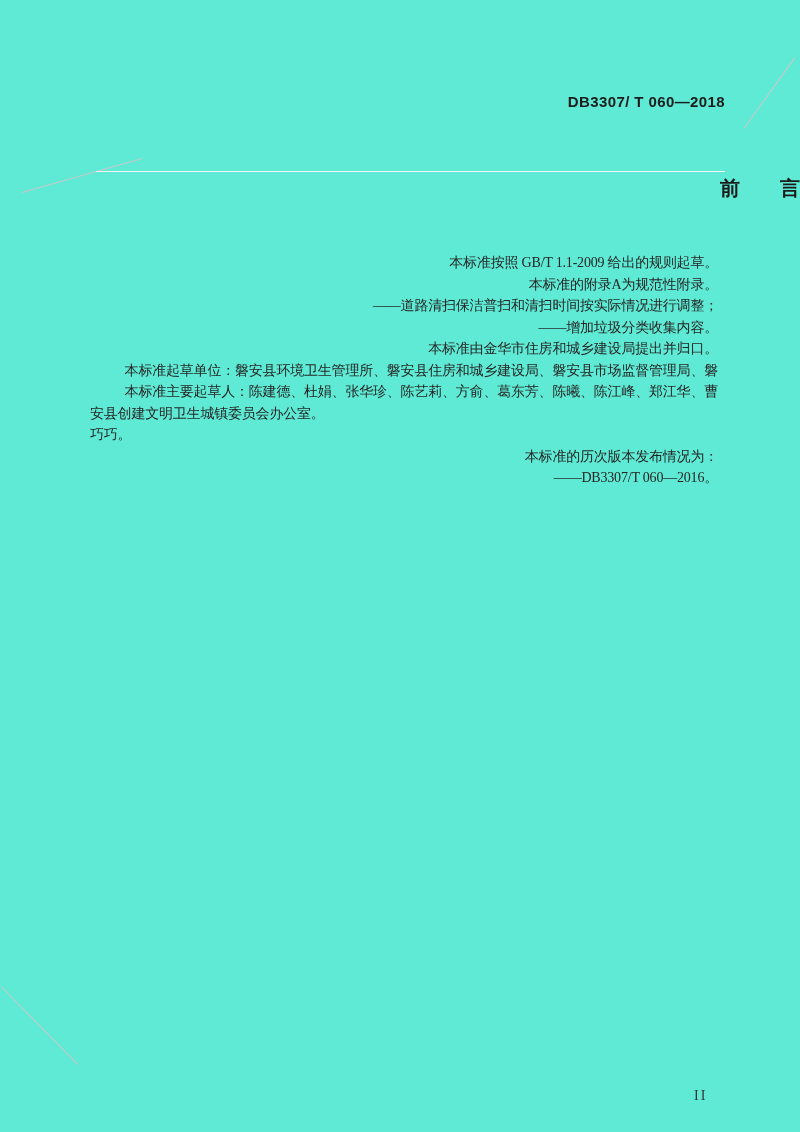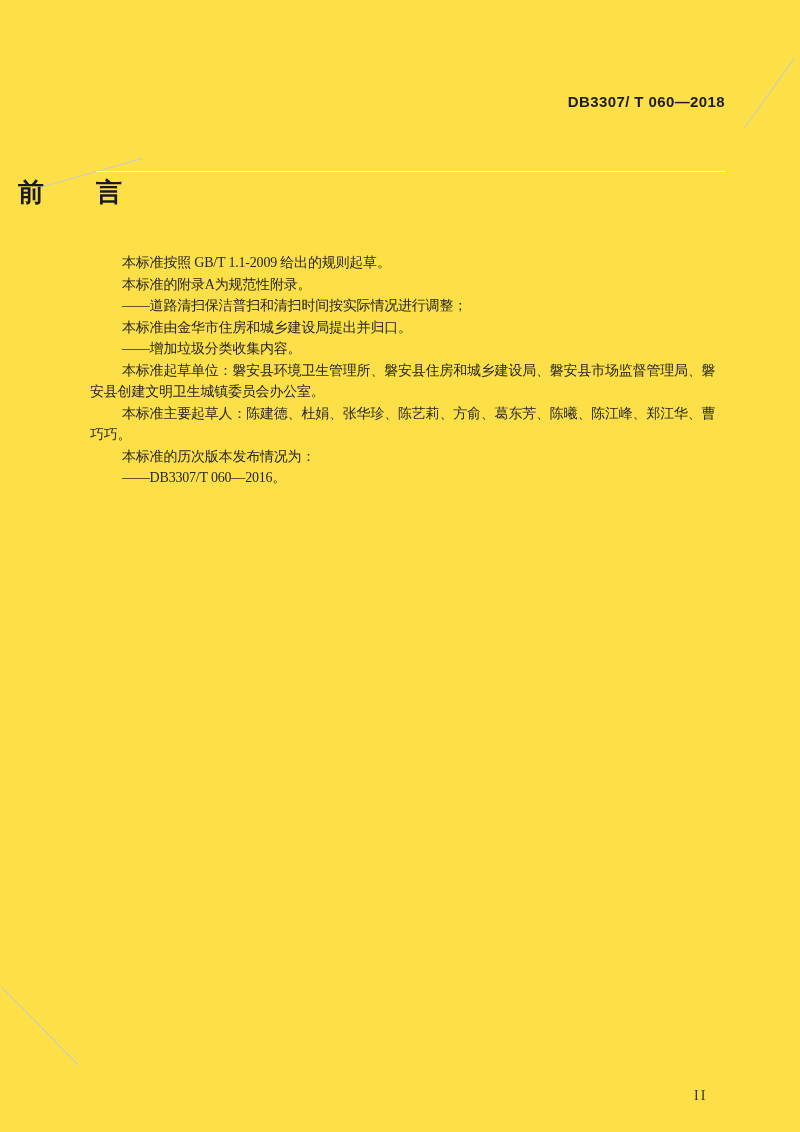--- a/index.html
+++ b/index.html
@@ -4,66 +4,67 @@
 <style>
   html, body {
     margin: 0;
     padding: 0;
     background: #ffffff;
   }
   #page {
     position: relative;
     width: 800px;
     height: 1132px;
-    background: #fde047;
+    background: #5eead4;
     overflow: hidden;
     font-family: "Liberation Serif", "DejaVu Serif", serif;
     color: #242424;
   }
   .doc-number {
     position: absolute;
     top: 93px;
     right: 75px;
     font-family: "Liberation Sans", "DejaVu Sans", sans-serif;
     font-weight: 700;
     font-size: 15px;
     letter-spacing: 0.4px;
     color: #1c1c1c;
     white-space: nowrap;
   }
   .doc-title {
     position: absolute;
     top: 175px;
     left: 0;
     width: 100%;
-    text-align: left;
+    text-align: right;
     text-indent: 18px;
     font-family: "Liberation Sans", "DejaVu Sans", sans-serif;
     font-weight: 700;
-    font-size: 26px;
+    font-size: 20px;
     color: #1a1a1a;
     white-space: nowrap;
   }
   .body-text {
     position: absolute;
     left: 90px;
     top: 252px;
     width: 628px;
     font-size: 14px;
     letter-spacing: -0.2px;
     color: #262626;
   }
   .line {
     height: 21.5px;
     line-height: 21.5px;
     white-space: nowrap;
     overflow: visible;
   }
   .line.indent {
     padding-left: 32px;
+    text-align: right;
   }
   .page-number {
     position: absolute;
     top: 1088px;
     left: 694px;
     font-family: "Liberation Serif", "DejaVu Serif", serif;
     font-size: 14px;
     letter-spacing: 2px;
     color: #333333;
   }
@@ -113,25 +114,25 @@
   <div class="faint-rule"></div>
 
   <div class="doc-number">DB3307/ T 060—2018</div>
 
   <div class="doc-title">前　　言</div>
 
   <div class="body-text">
     <div class="line indent">本标准按照 GB/T 1.1-2009 给出的规则起草。</div>
     <div class="line indent">本标准的附录A为规范性附录。</div>
     <div class="line indent">——道路清扫保洁普扫和清扫时间按实际情况进行调整；</div>
+    <div class="line indent">——增加垃圾分类收集内容。</div>
     <div class="line indent">本标准由金华市住房和城乡建设局提出并归口。</div>
-    <div class="line indent">——增加垃圾分类收集内容。</div>
     <div class="line indent">本标准起草单位：磐安县环境卫生管理所、磐安县住房和城乡建设局、磐安县市场监督管理局、磐</div>
+    <div class="line indent">本标准主要起草人：陈建德、杜娟、张华珍、陈艺莉、方俞、葛东芳、陈曦、陈江峰、郑江华、曹</div>
     <div class="line">安县创建文明卫生城镇委员会办公室。</div>
-    <div class="line indent">本标准主要起草人：陈建德、杜娟、张华珍、陈艺莉、方俞、葛东芳、陈曦、陈江峰、郑江华、曹</div>
     <div class="line">巧巧。</div>
     <div class="line indent">本标准的历次版本发布情况为：</div>
     <div class="line indent">——DB3307/T 060—2016。</div>
   </div>
 
   <div class="page-number">II</div>
 
 </div>
 
 </body></html>

